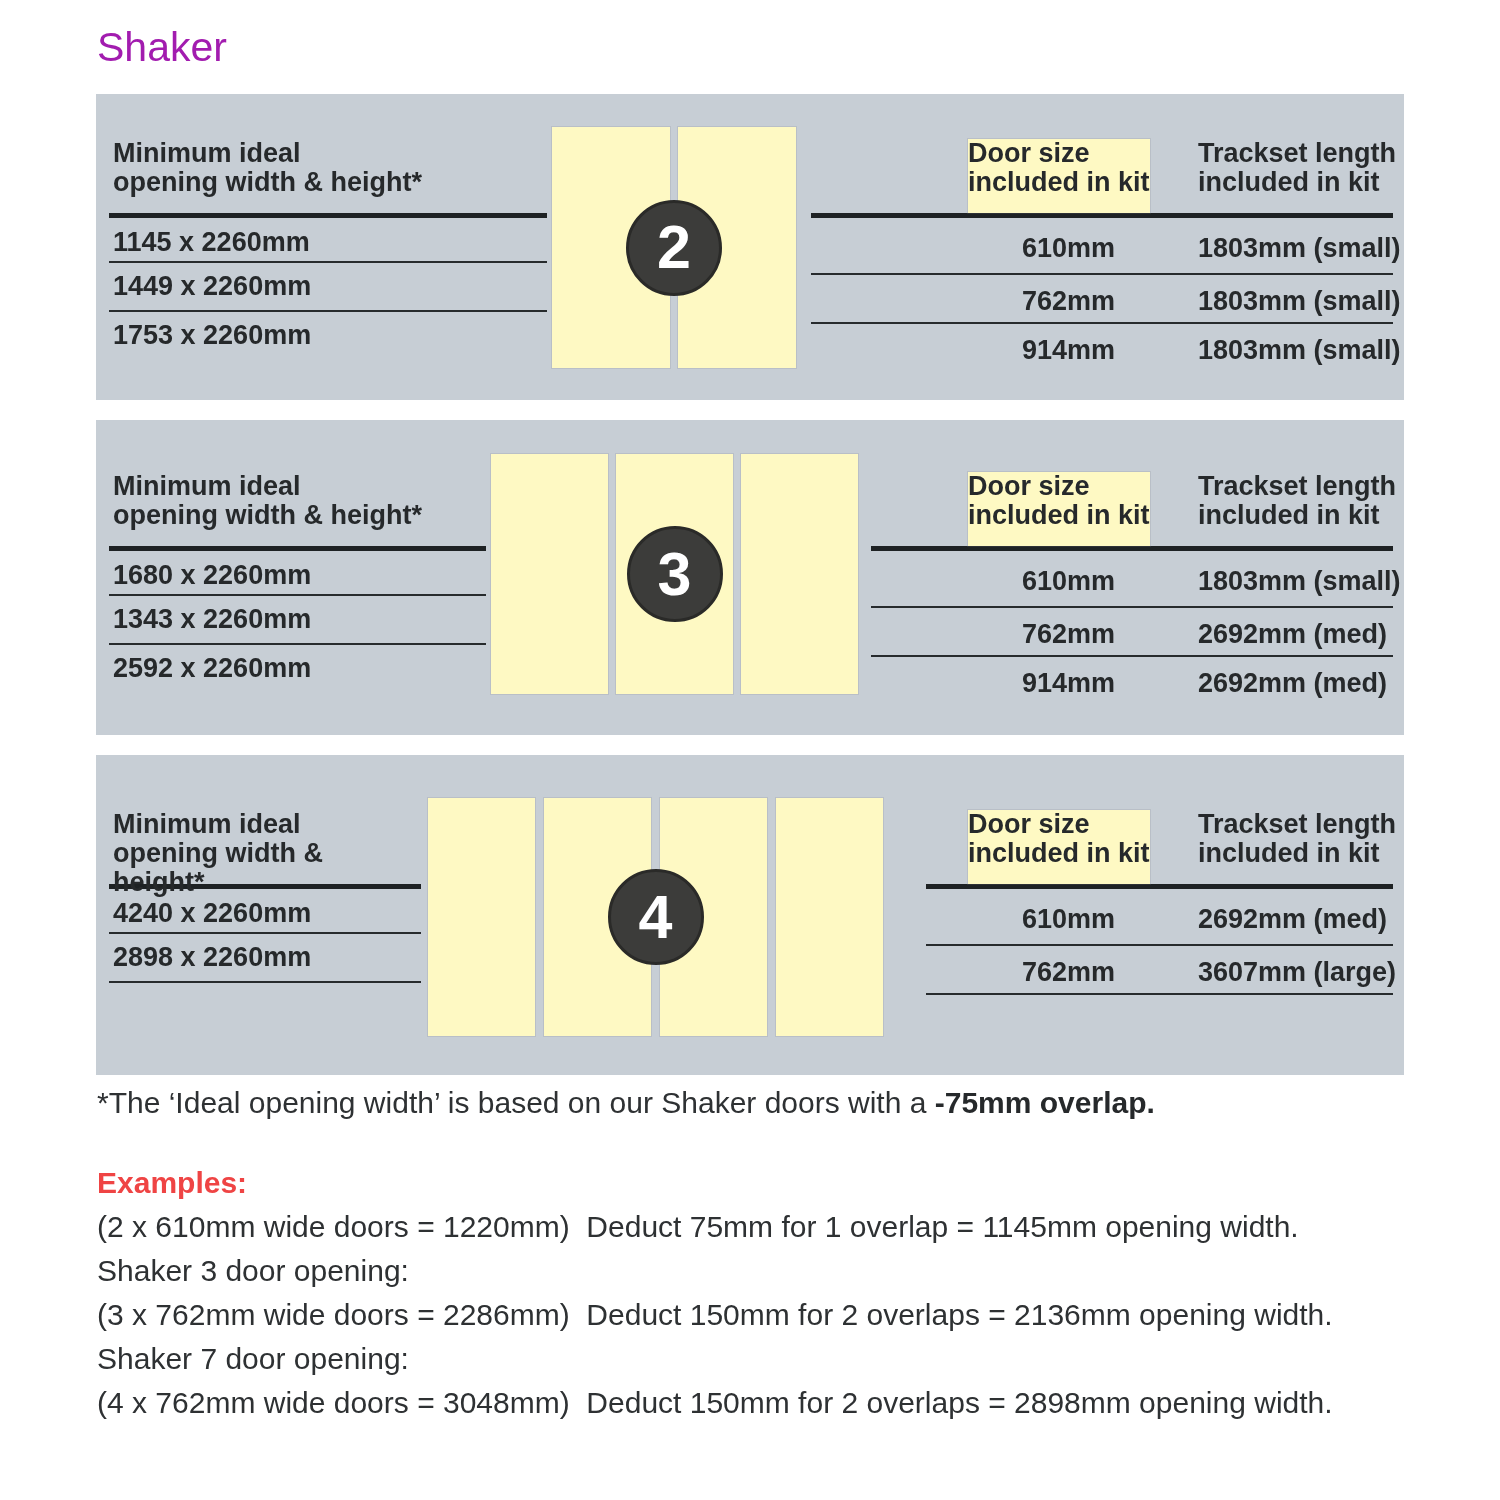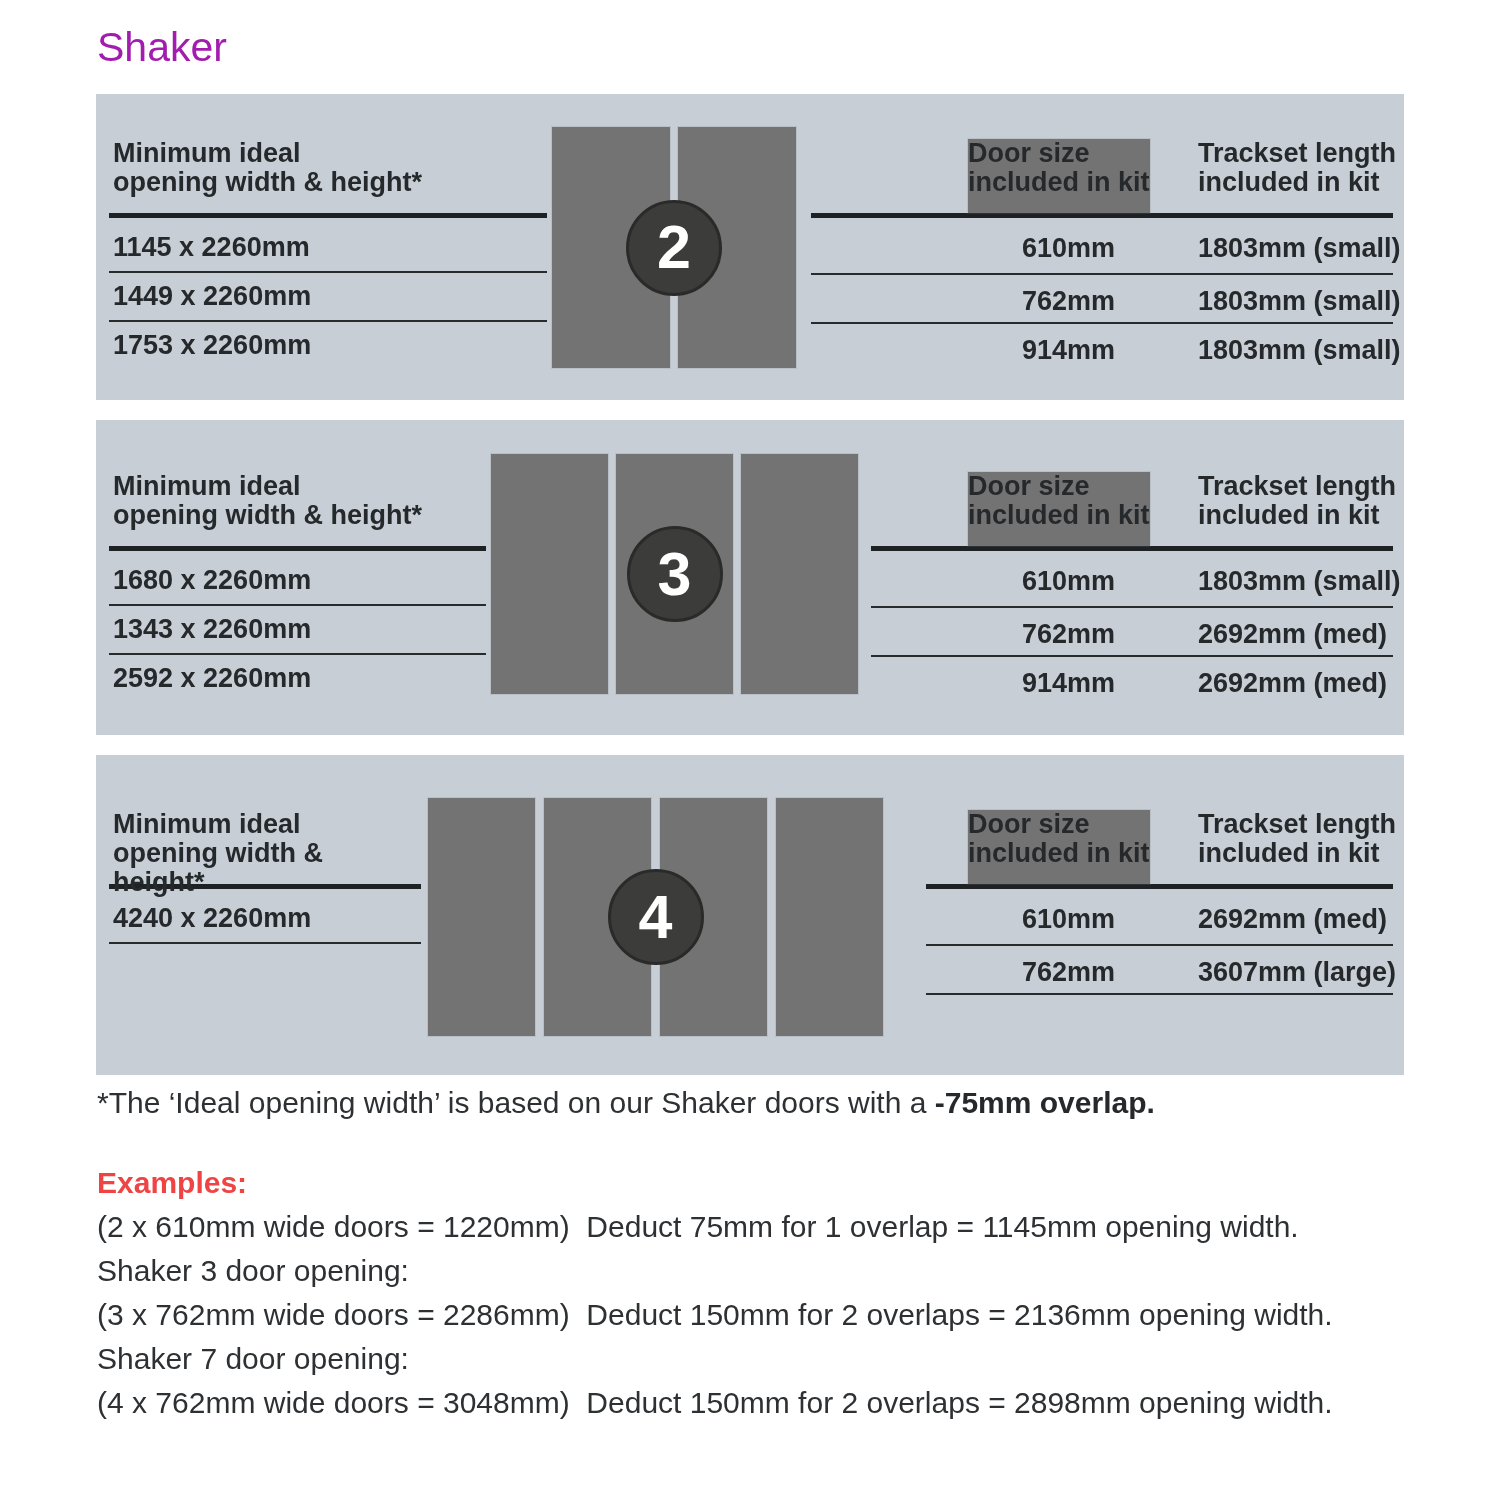--- a/index.html
+++ b/index.html
@@ -12,21 +12,21 @@
   .panel.p1{height:306px}.panel.p2{height:315px}.panel.p3{height:320px}
 
   
   .ltable{position:absolute;left:13px;}
   .p1 .ltable{top:45px;width:438px}
   .p2 .ltable{top:52px;width:377px}
   .p3 .ltable{top:55px;width:312px}
   .hdr{height:74px;font-size:27px;font-weight:700;line-height:29px;padding-left:4px;}
   .rule{height:5px;background:#1e2224;}
   .lrow{display:flex;align-items:center;font-size:27px;font-weight:700;padding-left:4px;}
-  .lrow.r1{height:55px;padding-top:6px;box-sizing:border-box;}
+  .lrow.r1{height:45px;padding-top:6px;box-sizing:border-box;}
   .lrow.rn{height:47px;}
   .bb{border-bottom:2px solid #272b2d;}
 
   
   .rtable{position:absolute;right:11px;}
   .p1 .rtable{top:45px;width:582px}
   .p2 .rtable{top:52px;width:522px}
   .p3 .rtable{top:55px;width:467px}
   .hdr2{position:relative;height:74px;}
   .hcol{position:absolute;top:0;font-size:27px;font-weight:700;line-height:29px;white-space:nowrap;}
@@ -37,21 +37,21 @@
   .rrow.rn{height:47px}
   .v1,.v2{position:absolute;top:55%;transform:translateY(-50%);font-size:27px;font-weight:700;white-space:nowrap;}
   .v1{right:278px}
   .v2{left:calc(100% - 195px)}
 
   
   .doors{position:absolute;display:flex;}
   .p1 .doors{left:456px;top:33px;width:244px;height:241px;gap:8px;}
   .p2 .doors{left:395px;top:34px;width:367px;height:240px;gap:8px;}
   .p3 .doors{left:332px;top:43px;width:455px;height:238px;gap:9px;}
-  .door{background:#737373;height:100%;flex:1 1 0;box-shadow:0 0 0 1px rgba(120,130,140,0.18);}
+  .door{background:#fef9c3;height:100%;flex:1 1 0;box-shadow:0 0 0 1px rgba(120,130,140,0.18);}
   .badge{position:absolute;left:50%;top:50%;transform:translate(-50%,-50%);
          width:90px;height:90px;border-radius:50%;background:#3c3c3a;border:3px solid #2a2a28;
          display:flex;align-items:center;justify-content:center;}
   .badge span{color:#fff;font-size:61px;font-weight:700;line-height:1;}
 
   
   .footnote{position:absolute;left:97px;top:1086px;font-size:30px;color:#2e3133;white-space:pre-wrap;}
   .footnote .fb{font-weight:700;color:#26292b;}
   .examples{position:absolute;left:97px;top:1161px;font-size:30px;color:#2e3133;line-height:44px;}
   .examples .eh{font-weight:700;color:#ef4444;}
@@ -162,20 +162,21 @@
     </section>
 
     <section class="panel p3">
       <div class="ltable">
         <div class="hdr">
           <div>Minimum ideal</div>
           <div>opening width &amp; height*</div>
         </div>
         <div class="rule"></div>
         <div class="lrow r1 bb">4240 x 2260mm</div>
+        <div class="lrow rn bb">2898 x 2260mm</div>
       </div>
 
       <div class="doors">
         <div class="door"></div>
         <div class="door"></div>
         <div class="door"></div>
         <div class="door"></div>
         <div class="badge">
           <span>4</span>
         </div>

